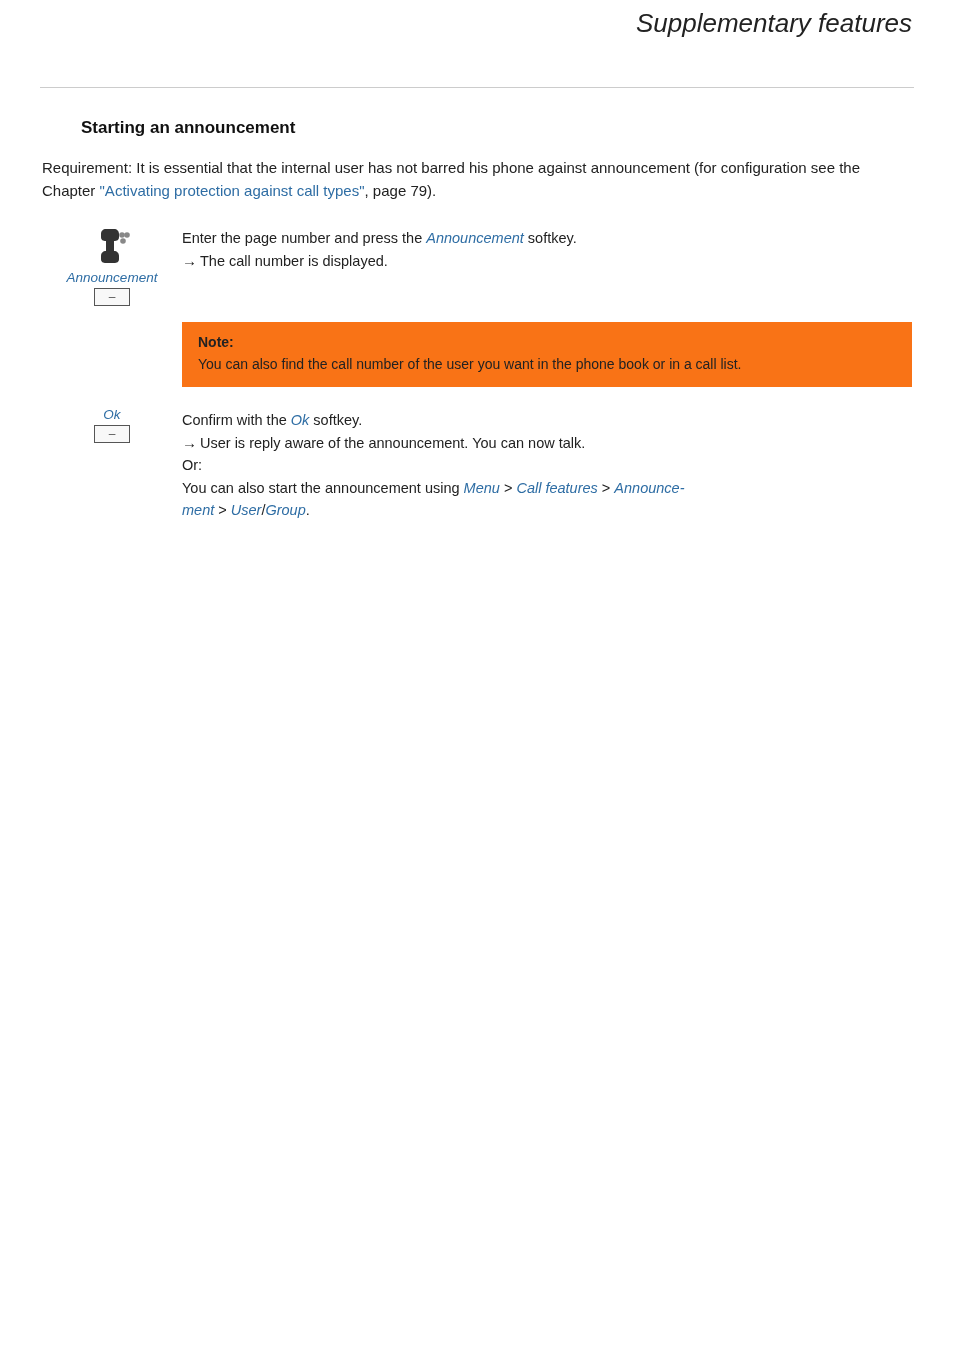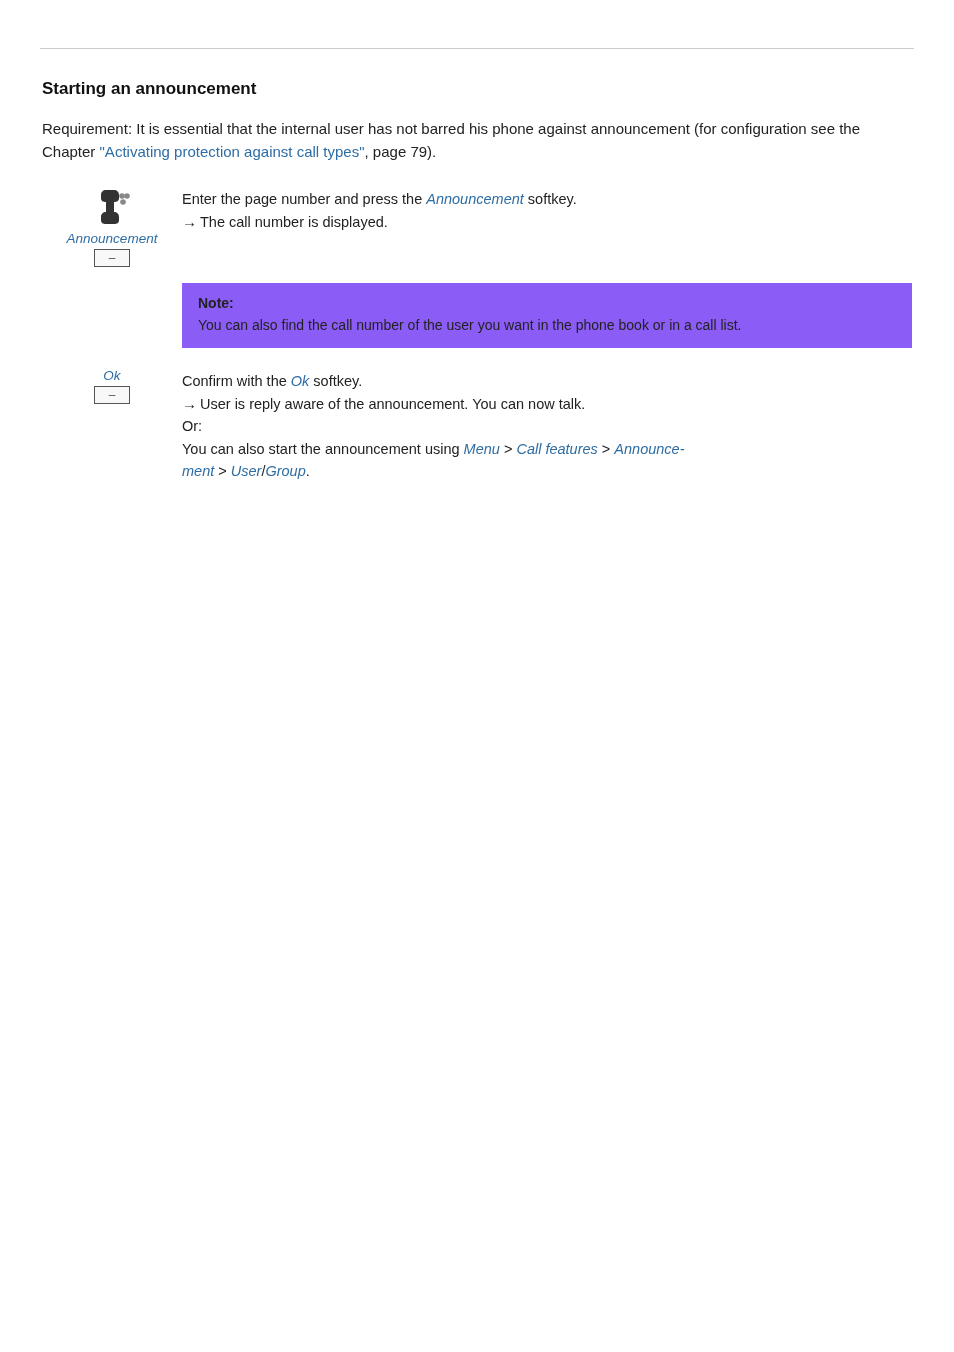--- a/index.html
+++ b/index.html
@@ -41,20 +41,21 @@
     
     .content-area {
       padding: 30px 42px 40px 42px;
     }
 
     .section-title {
       font-size: 17px;
       font-weight: bold;
       color: #111;
       margin-bottom: 18px;
+      margin-left: 39px;
     }
 
     .body-text {
       font-size: 15px;
       line-height: 1.55;
       margin-bottom: 14px;
       color: #222;
     }
 
     .link-text {
@@ -119,21 +120,21 @@
       margin-bottom: 0;
     }
 
     .step-row td {
       padding-bottom: 16px;
     }
 
     
     .note-box {
       border-left: none;
-      background: #8b5cf6;
+      background: #f97316;
       padding: 12px 16px 12px 16px;
       margin: 0;
     }
 
     .note-title {
       font-weight: bold;
       font-size: 14px;
       margin-bottom: 4px;
     }
 
@@ -191,20 +192,23 @@
       line-height: 1.55;
       color: #222;
       padding-top: 6px;
     }
   </style>
 </head>
 <body>
 
 <div class="page-container" data-name="page-container">
 
+  <div class="chapter-title" data-name="chapter-title">
+    <span data-name="chapter-title-text">Supplementary features</span>
+  </div>
   <hr class="header-rule" data-name="header-rule">
 
   <div class="content-area" data-name="content-area">
 
     <div class="section-title" data-name="section-title">Starting an announcement</div>
 
 
     <p class="body-text" data-name="intro-paragraph-2">
       <span data-name="intro-text-2-prefix">Requirement: It is essential that the internal user has not barred his phone against announcement (for configuration see the Chapter </span><a class="link-text" data-name="activating-protection-link"><span data-name="activating-protection-link-text">"Activating protection against call types"</span></a><span data-name="intro-text-2-suffix">, page 79).</span>
     </p>

